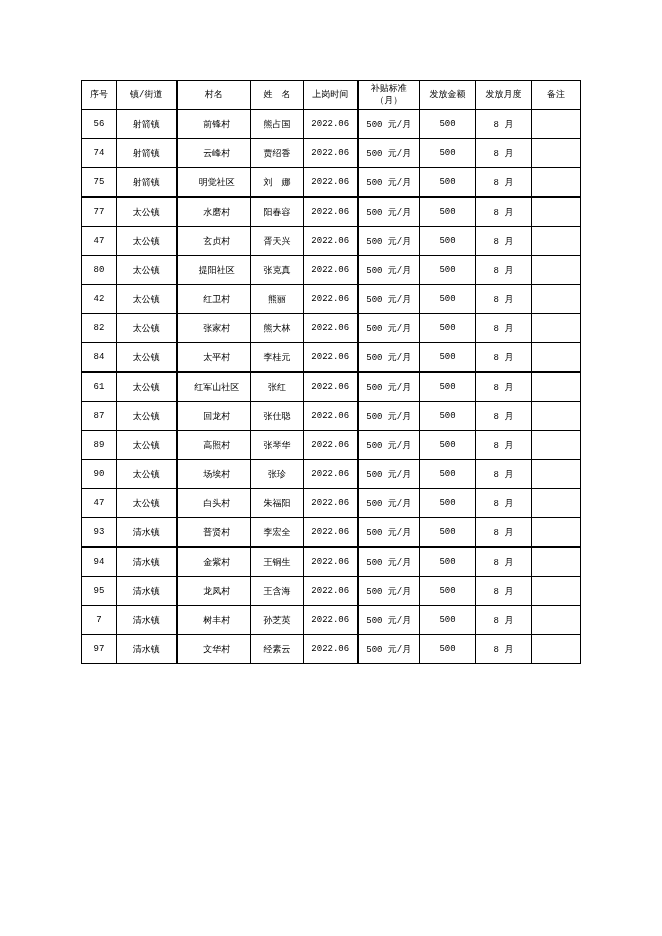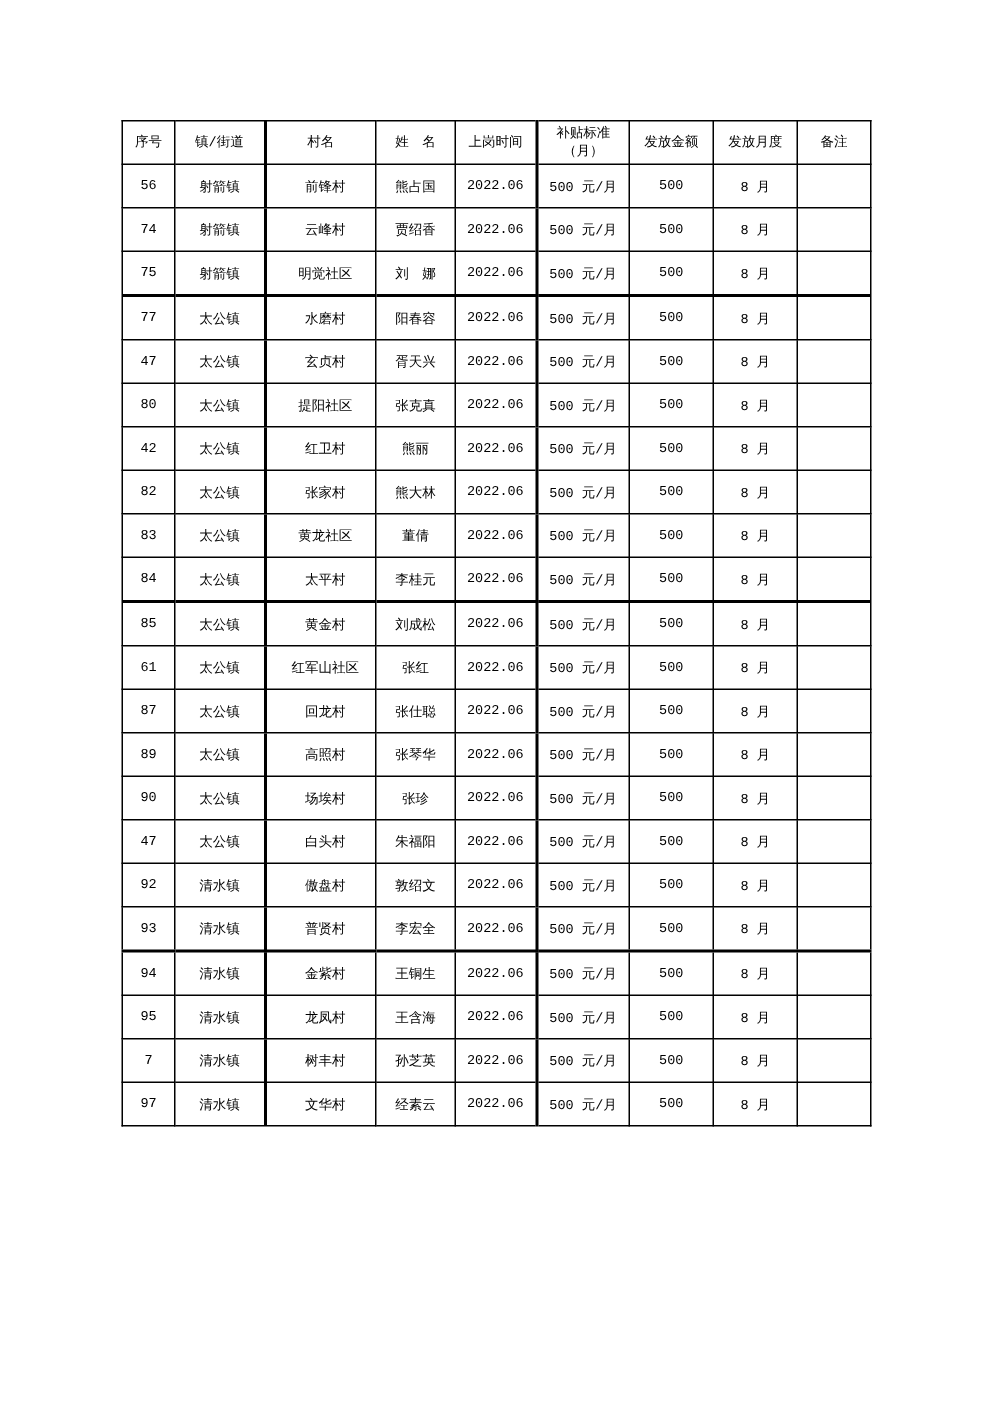--- a/index.html
+++ b/index.html
@@ -128,54 +128,32 @@
         <td>82</td>
         <td class="thickR">太公镇</td>
         <td class="left">张家村</td>
         <td>熊大林</td>
         <td class="thickR">2022.06</td>
         <td>500 元/月</td>
         <td>500</td>
         <td>8 月</td>
         <td></td>
       </tr>
-      <tr>
-        <td>83</td>
-        <td class="thickR">太公镇</td>
-        <td class="left">黄龙社区</td>
-        <td>董倩</td>
-        <td class="thickR">2022.06</td>
-        <td>500 元/月</td>
-        <td>500</td>
-        <td>8 月</td>
-        <td></td>
-      </tr>
       <tr class="thickB">
         <td>84</td>
         <td class="thickR">太公镇</td>
         <td class="left">太平村</td>
         <td>李桂元</td>
         <td class="thickR">2022.06</td>
         <td>500 元/月</td>
         <td>500</td>
         <td>8 月</td>
         <td></td>
       </tr>
       <tr>
-        <td>85</td>
-        <td class="thickR">太公镇</td>
-        <td class="left">黄金村</td>
-        <td>刘成松</td>
-        <td class="thickR">2022.06</td>
-        <td>500 元/月</td>
-        <td>500</td>
-        <td>8 月</td>
-        <td></td>
-      </tr>
-      <tr>
         <td>61</td>
         <td class="thickR">太公镇</td>
         <td class="left">红军山社区</td>
         <td>张红</td>
         <td class="thickR">2022.06</td>
         <td>500 元/月</td>
         <td>500</td>
         <td>8 月</td>
         <td></td>
       </tr>
@@ -210,31 +188,20 @@
         <td>500 元/月</td>
         <td>500</td>
         <td>8 月</td>
         <td></td>
       </tr>
       <tr>
         <td>47</td>
         <td class="thickR">太公镇</td>
         <td class="left">白头村</td>
         <td>朱福阳</td>
-        <td class="thickR">2022.06</td>
-        <td>500 元/月</td>
-        <td>500</td>
-        <td>8 月</td>
-        <td></td>
-      </tr>
-      <tr>
-        <td>92</td>
-        <td class="thickR">清水镇</td>
-        <td class="left">傲盘村</td>
-        <td>敦绍文</td>
         <td class="thickR">2022.06</td>
         <td>500 元/月</td>
         <td>500</td>
         <td>8 月</td>
         <td></td>
       </tr>
       <tr class="thickB">
         <td>93</td>
         <td class="thickR">清水镇</td>
         <td class="left">普贤村</td>

